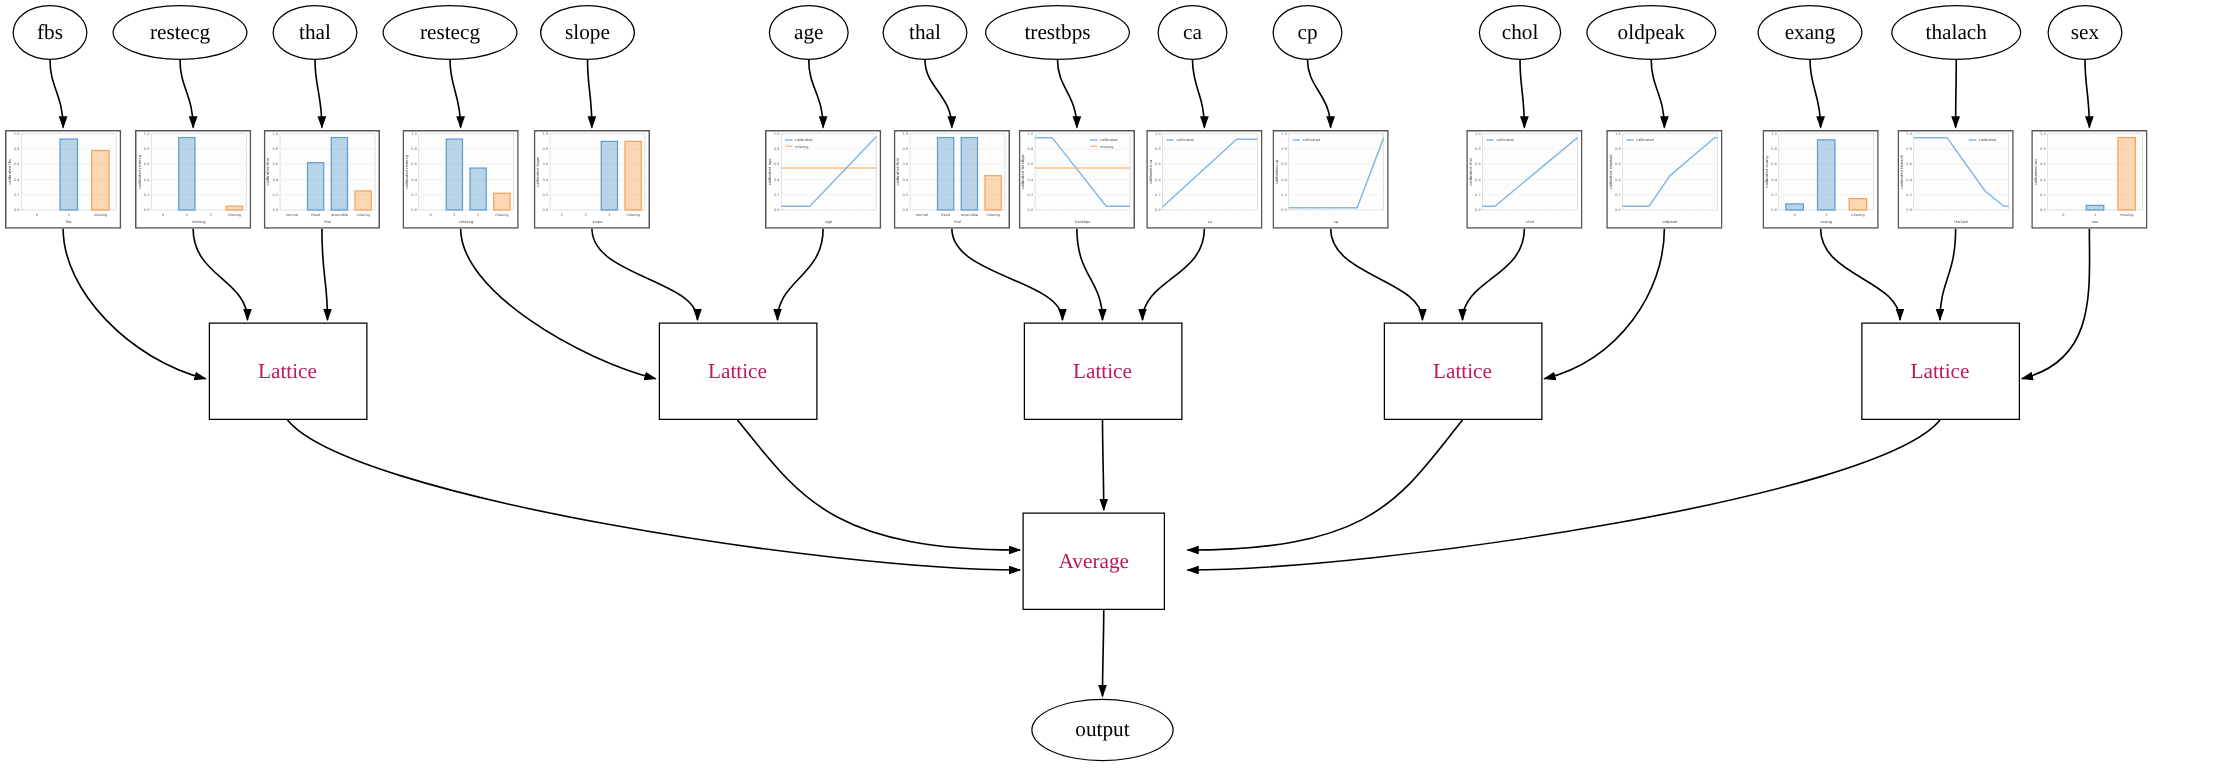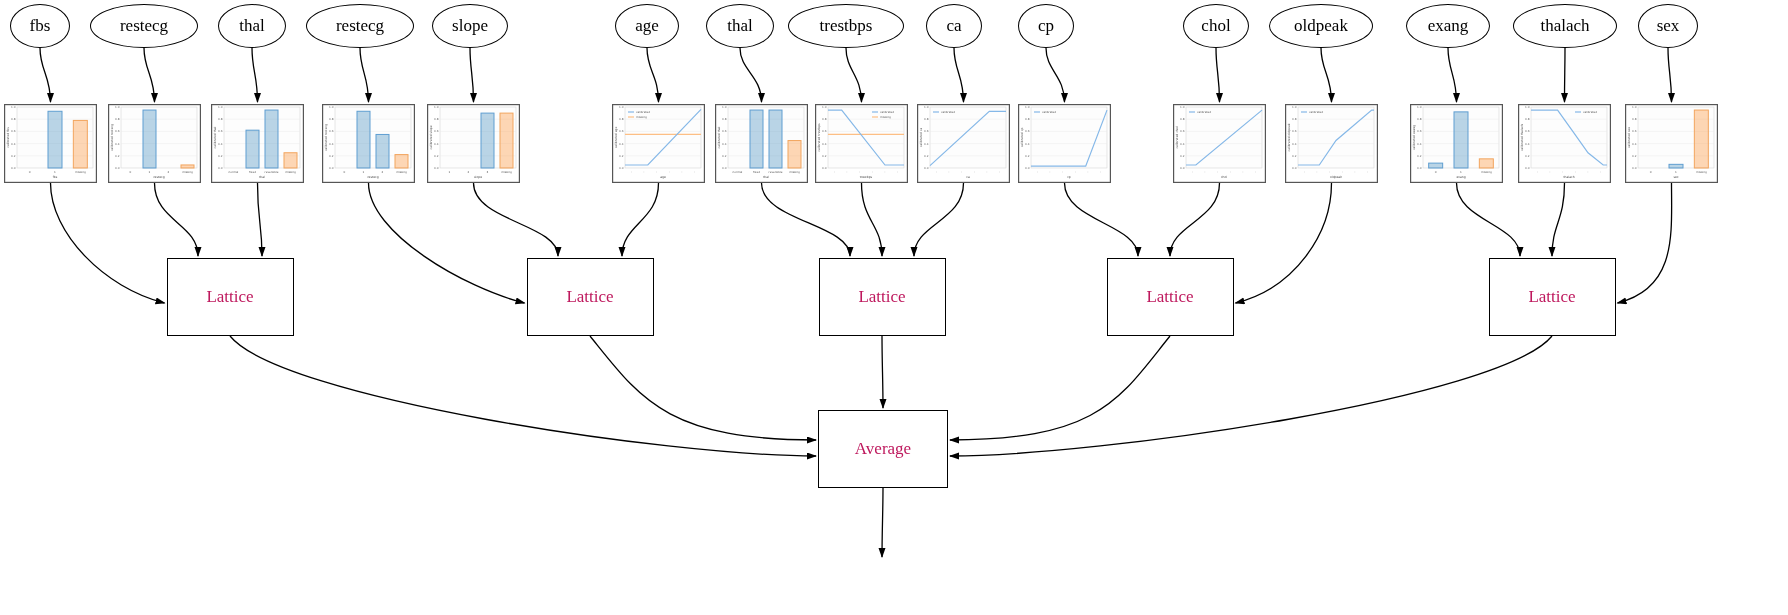--- a/index.html
+++ b/index.html
@@ -57,22 +57,25 @@
       <path d="M1564.5,183 C1564.5,221 1552,224 1552,256" fill="none" stroke="#000000" stroke-width="1.3" marker-end="url(#arrow)"></path>
       <path d="M1671.5,183 C1671.5,233 1677.5,288 1617.5,303" fill="none" stroke="#000000" stroke-width="1.3" marker-end="url(#arrow)"></path>
       <path d="M230,336 C280,398 666,456 816,456" fill="none" stroke="#000000" stroke-width="1.3" marker-end="url(#arrow)"></path>
       <path d="M590,336 C640,398 666,440 816,440" fill="none" stroke="#000000" stroke-width="1.3" marker-end="url(#arrow)"></path>
       <path d="M882,336 C882,360 883,384 883,408" fill="none" stroke="#000000" stroke-width="1.3" marker-end="url(#arrow)"></path>
       <path d="M1170,336 C1120,398 1100,440 950,440" fill="none" stroke="#000000" stroke-width="1.3" marker-end="url(#arrow)"></path>
       <path d="M1552,336 C1502,398 1100,456 950,456" fill="none" stroke="#000000" stroke-width="1.3" marker-end="url(#arrow)"></path>
       <path d="M883,488 C883,510 882,533 882,557" fill="none" stroke="#000000" stroke-width="1.3" marker-end="url(#arrow)"></path>
     </svg>
   <div id="nodes">
-    <div class="box-node" id="average-box" style="left: 818px; top: 410px; width: 130px; height: 78px;">
+    <div class="box-node" id="average-box" style="left: 818px; top: 410px; width: 114px; height: 78px;">
       <span>Average</span>
+    </div>
+    <div class="ellipse-node" id="output-ellipse" style="left: 825px; top: 559px; width: 114px; height: 50px;">
+      <span>output</span>
     </div>
   <div class="ellipse-node" style="left: 10px; top: 4px; width: 60px; height: 44px;">
         <span>fbs</span>
       </div>
       <svg width="93" height="79" viewBox="0 0 93 79" class="chart-node" style="left: 4px; top: 104px;">
         <rect x="0.6" y="0.6" width="91.8" height="77.8" fill="#fff" stroke="#565656" stroke-width="1.2"></rect>
         <rect x="13" y="3" width="76" height="61" fill="#fdfdfd" stroke="#cfcfcf" stroke-width="0.5"></rect>
         <text x="11.5" y="65" font-size="2.8" fill="#666666" text-anchor="end">0.0</text>
         <line x1="13" y1="51.8" x2="89" y2="51.8" stroke="#ebebeb" stroke-width="0.5"></line>
         <text x="11.5" y="52.8" font-size="2.8" fill="#666666" text-anchor="end">0.2</text>

